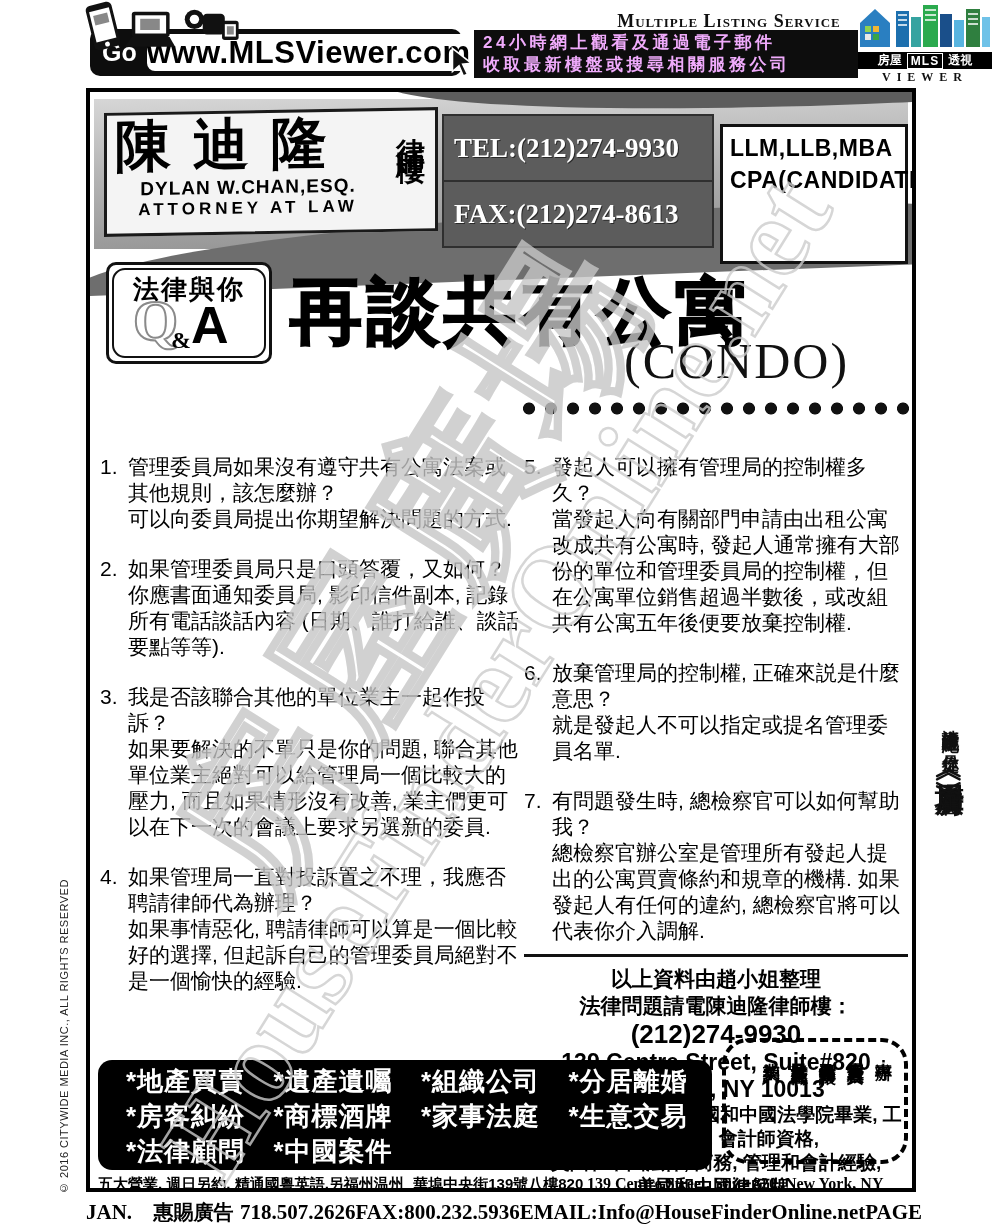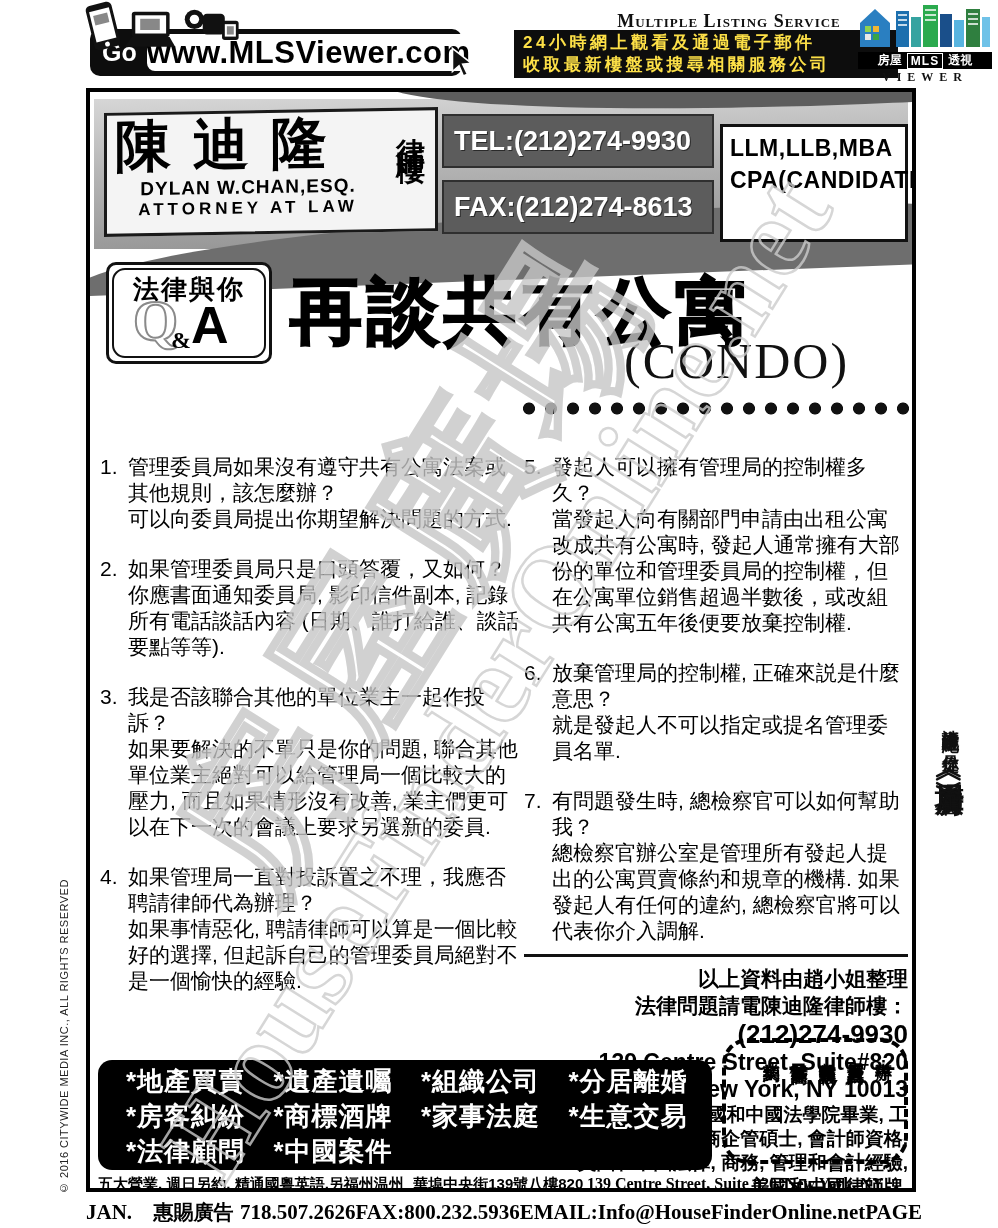--- a/index.html
+++ b/index.html
@@ -8,42 +8,42 @@
 
   
   .devices { position:absolute; left:88px; top:2px; display:flex; align-items:flex-end; gap:4px; z-index:3; }
   .devices svg { display:block; }
   .dev-phone { transform:rotate(-14deg); }
   .go-bar { position:absolute; left:90px; top:29px; width:372px; height:47px; background:#0d0d0d; border-radius:10px; display:flex; align-items:center; z-index:2; }
   .go-label { color:#fff; font-weight:800; font-size:25px; padding:0 10px 0 12px; }
   .url-pill { flex:1; background:#fff; border-radius:8px; margin:4px 8px 4px 0; height:37px; display:flex; align-items:center; justify-content:center; font-size:31px; font-weight:800; letter-spacing:0.5px; color:#000; }
   .cursor-icon { position:absolute; left:449px; top:47px; z-index:4; }
   .mls-service { position:absolute; left:598px; top:11px; width:262px; text-align:center; font-family:"Liberation Serif", serif; font-weight:700; font-size:18px; font-variant:small-caps; letter-spacing:1px; color:#111; }
-  .infobar { position:absolute; left:474px; top:30px; width:384px; height:48px; background:#0d0d0d; color:#fde047; display:flex; flex-direction:column; justify-content:center; padding:2px 9px;margin-left:40px; }
+  .infobar { position:absolute; left:474px; top:30px; width:384px; height:48px; background:#0d0d0d; color:#f0abfc; display:flex; flex-direction:column; justify-content:center; padding:2px 9px; }
   .infobar div { font-size:17px; font-weight:700; letter-spacing:3.5px; line-height:22px; white-space:nowrap; }
   .mlslogo { position:absolute; left:858px; top:3px; width:134px; height:80px; }
   .logo-strip { background:#000; color:#fff; height:17px; display:flex; align-items:center; justify-content:center; gap:5px; font-size:12px; font-weight:700; }
   .logo-strip .mlsbox { border:1px solid #fff; padding:0 3px; font-weight:800; letter-spacing:1px; }
   .logo-viewer { text-align:center; font-family:"Liberation Serif", serif; font-size:12px; letter-spacing:6px; font-weight:600; color:#111; margin-top:1px; }
 
   
   .ad { position:absolute; left:86px; top:88px; width:830px; height:1104px; border:4px solid #000; background:#fff; overflow:hidden; z-index:1; }
 
   
   .band { position:absolute; left:4px; top:7px; width:814px; height:150px; background:linear-gradient(178deg,#d6d6d6 0%,#b3b3b3 45%,#8f8f8f 100%); }
   .band .swoosh { position:absolute; left:-30px; bottom:-30px; width:115%; height:64px; background:#6e6e6e; border-radius:100% 30% 0 0 / 160% 60% 0 0; transform:rotate(-2.2deg); }
   .band .swoosh2 { position:absolute; right:-40px; top:-34px; width:70%; height:50px; background:#5d5d5d; border-radius:0 0 0 100% / 0 0 0 100%; transform:rotate(-3deg); }
   .namebox { position:absolute; left:14px; top:18px; width:334px; height:124px; background:#f4f4f4; border:3px solid #1a1a1a; transform:skewY(-1deg); }
   .name-cn { margin:0 46px 0 8px; font-size:56px; font-weight:900; letter-spacing:22px; line-height:1.12; white-space:nowrap; color:#000; }
   .name-en { text-align:center; margin-right:46px; font-size:19px; font-weight:800; letter-spacing:1px; }
   .atty { text-align:center; margin-right:46px; font-size:17px; font-weight:800; letter-spacing:4px; }
   .vert-suffix { position:absolute; right:4px; top:5px; height:112px; writing-mode:vertical-rl; text-orientation:upright; font-size:29px; font-weight:900; letter-spacing:8px; line-height:40px; }
-  .telbox, .faxbox { position:absolute; left:352px; width:272px; height:54px; background:#5c5c5c; border:2px solid #2f2f2f; color:#fff; font-family:Liberation Sans, sans-serif; font-weight:700; font-size:27px; display:flex; align-items:center; padding-left:10px; text-shadow:1px 1px 0 #2a2a2a; white-space:nowrap; }
+  .telbox, .faxbox { position:absolute; left:352px; width:272px; height:68px; background:#5c5c5c; border:2px solid #2f2f2f; color:#fff; font-family:Liberation Serif, serif; font-weight:700; font-size:27px; display:flex; align-items:center; padding-left:10px; text-shadow:1px 1px 0 #2a2a2a; white-space:nowrap; }
   .telbox { top:22px; } .faxbox { top:88px; }
-  .credbox { position:absolute; left:630px; top:32px; width:188px; height:118px; background:#fff; border:3px solid #111; padding:5px 5px 0 7px; }
+  .credbox { position:absolute; left:630px; top:32px; width:188px; height:140px; background:#fff; border:3px solid #111; padding:5px 5px 0 7px; }
   .cred-line { font-size:23px; font-weight:700; line-height:32px; white-space:nowrap; letter-spacing:0.5px; }
   .cred-cn { letter-spacing:5px; }
 
   
   .qalogo { position:absolute; left:16px; top:170px; width:166px; height:102px; border:3px solid #111; border-radius:10px; background:#fff; }
   .qalogo::before { content:""; position:absolute; inset:3px; border:2px solid #111; border-radius:13px; }
   .qalogo-label { position:relative; text-align:center; font-size:26px; font-weight:800; letter-spacing:2px; margin-top:7px; z-index:1; }
   .q-glyph { position:absolute; left:24px; top:22px; font-size:58px; font-weight:700; font-family:"Liberation Serif", serif; color:#fff; -webkit-text-stroke:2px #8a8a8a; z-index:1; }
   .a-glyph { position:absolute; left:82px; top:30px; font-size:52px; font-weight:900; z-index:1; }
   .amp-glyph { position:absolute; left:62px; top:62px; font-size:24px; font-weight:700; font-family:"Liberation Serif", serif; z-index:1; }
@@ -53,21 +53,21 @@
           background:radial-gradient(circle, #111 44%, transparent 50%); background-size:22px 13px; background-repeat:repeat-x; }
   .disclaimer { position:absolute; left:24px; top:292px; width:410px; font-size:22px; font-weight:600; line-height:30px; color:#000; }
 
   
   .col-left  { position:absolute; left:10px;  top:362px; width:422px; }
   .col-right { position:absolute; left:434px; top:362px; width:384px; }
   .qa-item { display:flex; margin-bottom:24px; font-size:21px; line-height:26px; color:#000; }
   .qa-n { width:28px; flex:none; }
   .qa-body { flex:1; }
   .contact-rule { border-top:3px solid #111; margin:4px 0 8px; }
-  .contact { text-align:right; }
+  .contact { text-align:center; }
   .c-credit, .c-call { font-size:21px; font-weight:800; line-height:27px; }
   .c-phone { font-size:26px; font-weight:800; line-height:30px; }
   .c-addr { font-size:23px; font-weight:800; line-height:27px; }
   .c-bio { font-size:19px; font-weight:800; line-height:24px; }
 
   
   .servicesbox { position:absolute; left:8px; top:968px; width:614px; height:110px; background:#000; border-radius:14px; display:grid; grid-template-columns:repeat(4,1fr); align-items:center; padding:4px 12px; }
   .svc { color:#fff; font-size:26px; font-weight:800; letter-spacing:1px; white-space:nowrap;margin-left:16px; }
   .specialbox { position:absolute; left:632px; top:946px; width:186px; height:126px; border:4px dashed #000; border-radius:26px; padding:7px 12px; writing-mode:vertical-rl; text-orientation:upright; }
   .sp-col { display:block; font-size:17px; font-weight:700; line-height:17px; margin-left:11px; letter-spacing:1px; white-space:nowrap; }

